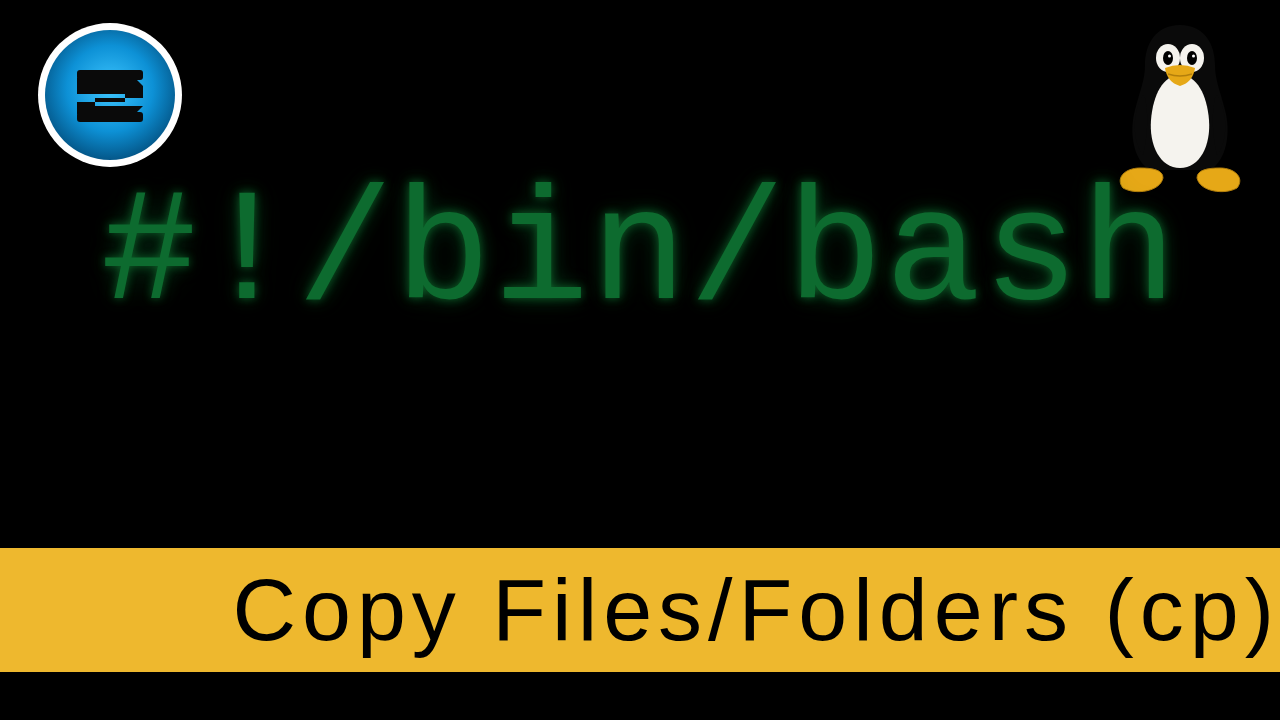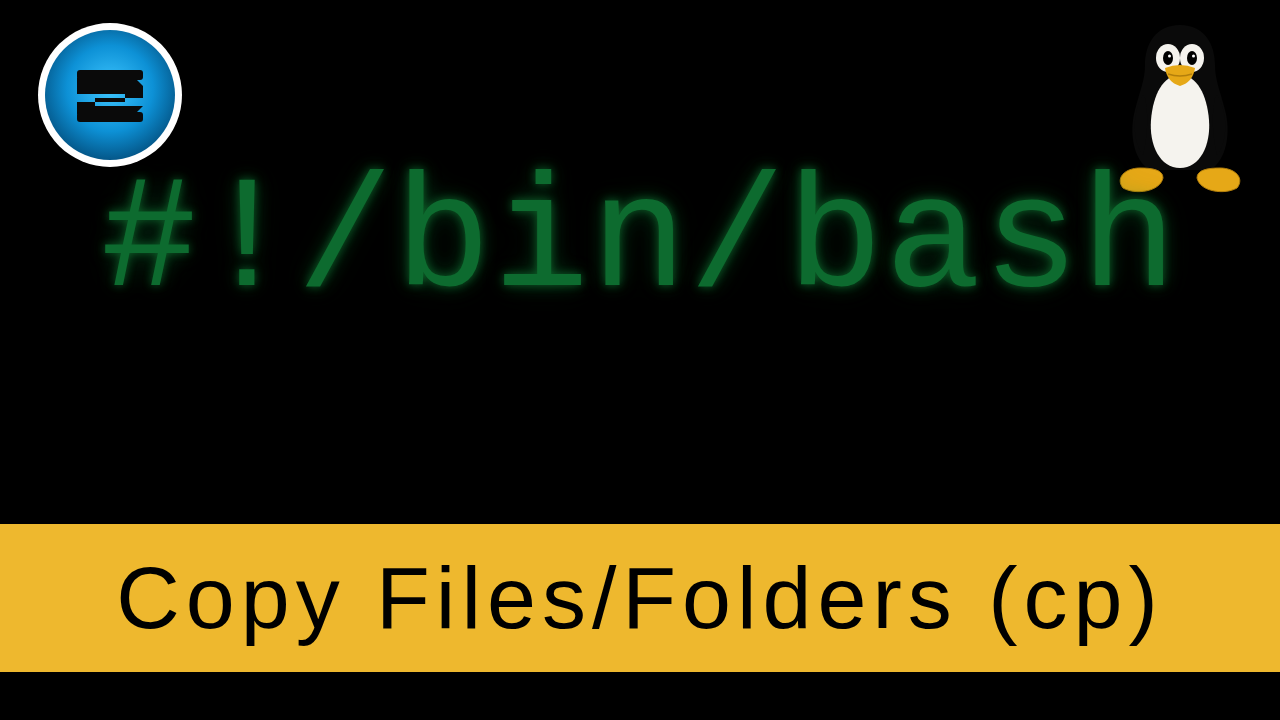--- a/index.html
+++ b/index.html
@@ -20,21 +20,21 @@
   }
   .penguin {
     position: absolute;
     top: 20px;
     right: 25px;
     width: 150px;
     height: 175px;
   }
   .shebang {
     position: absolute;
-    top: 152px;
+    top: 165px;
     left: 50%;
     transform: translateX(-50%);
     font-family: 'Courier New', Courier, monospace;
     font-size: 160px;
     font-weight: 400;
     color: #0d6b2f;
     letter-spacing: 2px;
     white-space: nowrap;
     text-shadow:
       0 0 8px rgba(20,140,60,0.55),
@@ -48,25 +48,25 @@
       rgba(0,0,0,0.45) 5px
     );
     -webkit-background-clip: text;
     background-clip: text;
   }
   .title-bar {
     position: absolute;
     left: 0;
     right: 0;
     bottom: 48px;
-    height: 148px;
+    height: 124px;
     background: #eeb82e;
     display: flex;
     align-items: center;
-    justify-content: center;
+    justify-content: flex-end;
     margin-top: 48px;
   }
   .title-text {
     color: #000;
     font-size: 88px;
     font-weight: 400;
     letter-spacing: 6px;
     white-space: nowrap;
   }
 </style>

